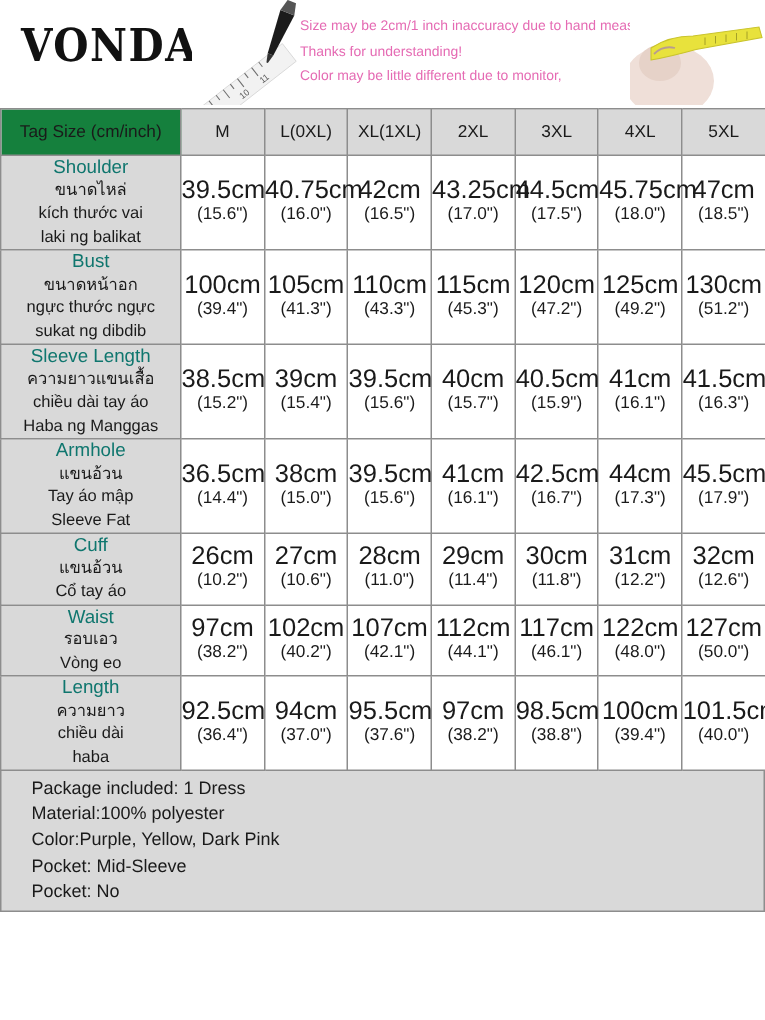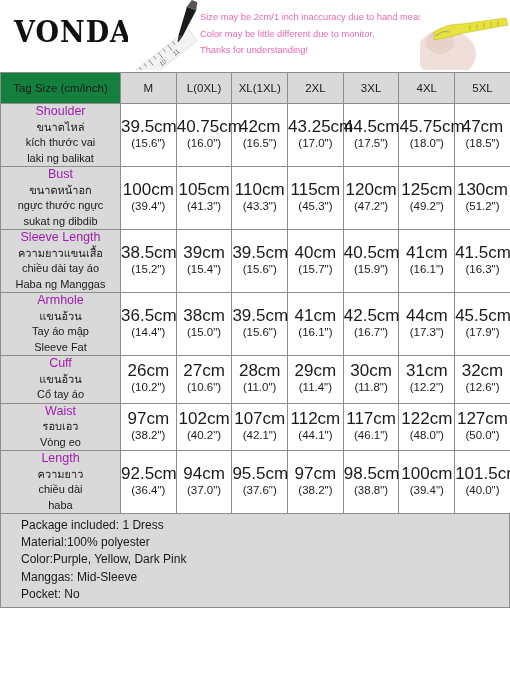--- a/index.html
+++ b/index.html
@@ -96,21 +96,21 @@
     height: 30px;
     font-size: 13px;
     font-weight: normal;
   }
   td.corner {
     background: #15803d;
     color: #ee2222;
     font-size: 12.5px;
   }
   .rh-title {
-    color: #a21caf;
+    color: #0f766e;
     font-size: 12.5px;
     display: block;
   }
   .rh-sub {
     display: block;
     color: #1a1a1a;
     font-size: 11px;
   }
   td.value {
     background: #ffffff;
@@ -164,22 +164,22 @@
       </g>
       <g transform="rotate(22 60 20)">
         <polygon points="57,38 61,38 64,8 54,8" fill="#1b1b1b"></polygon>
         <polygon points="57,38 61,38 59.5,44 58.5,44" fill="#333333"></polygon>
         <polygon points="54,8 64,8 62,0 56,0" fill="#555555"></polygon>
       </g>
     </svg>
 
     <div class="notice">
       <div class="notice-line">Size may be 2cm/1 inch inaccuracy due to hand measure,</div>
+      <div class="notice-line">Thanks for understanding!</div>
       <div class="notice-line">Color may be little different due to monitor,</div>
-      <div class="notice-line">Thanks for understanding!</div>
     </div>
 
     <svg class="tape-art" viewBox="0 0 90 68">
       <rect x="0" y="0" width="90" height="68" fill="#ffffff"></rect>
       <ellipse cx="26" cy="52" rx="30" ry="24" fill="#efdfd8"></ellipse>
       <ellipse cx="20" cy="40" rx="14" ry="12" fill="#e6d2c8"></ellipse>
       <path d="M14 30 Q26 22 42 22 L86 16 L88 23 L44 31 Q26 36 14 38 Z" fill="#e8e23c" stroke="#c9c32c" stroke-width="0.7"></path>
       <g stroke="#8d8a22" stroke-width="0.5">
         <line x1="50" y1="23" x2="50" y2="28"></line>
         <line x1="57" y1="22" x2="57" y2="27"></line>
@@ -470,17 +470,17 @@
             <span class="v-in">(40.0")</span>
           </td>
       </tr>
     </tbody>
   </table>
 
   <div class="footer">
     <div class="footer-line">Package included: 1 Dress</div>
     <div class="footer-line">Material:100% polyester</div>
     <div class="footer-line">Color:Purple, Yellow, Dark Pink</div>
-    <div class="footer-line">Manggas: Mid-Sleeve</div>
+    <div class="footer-line">Pocket: Mid-Sleeve</div>
     <div class="footer-line">Pocket: No</div>
   </div>
 
 </div>
 
 </body></html>

